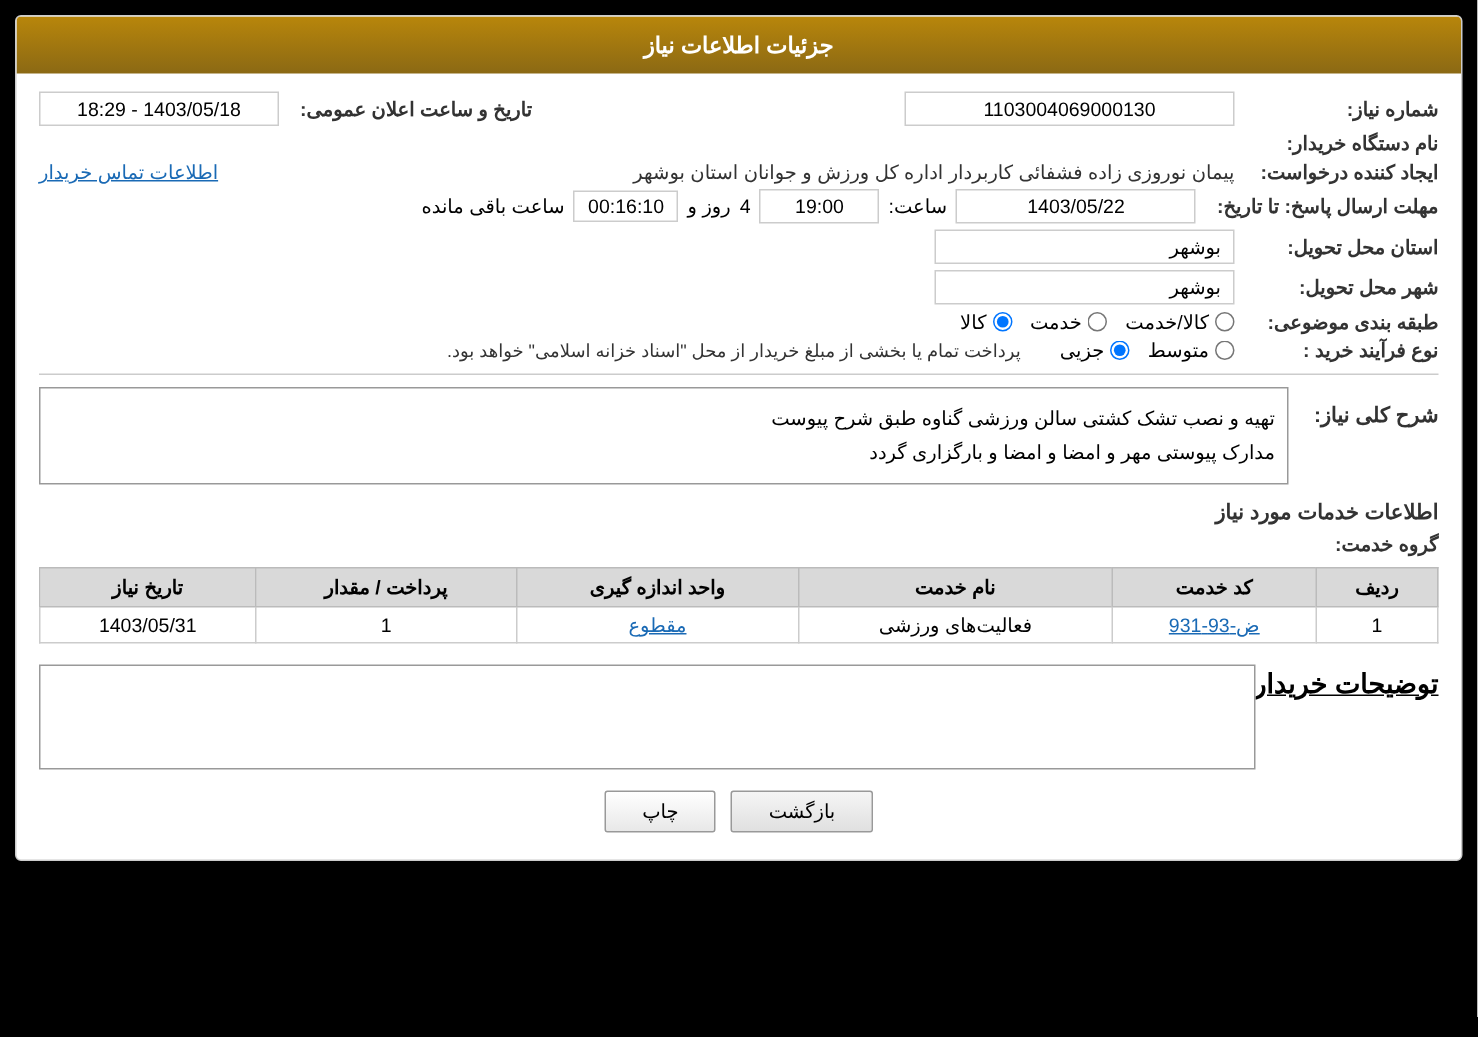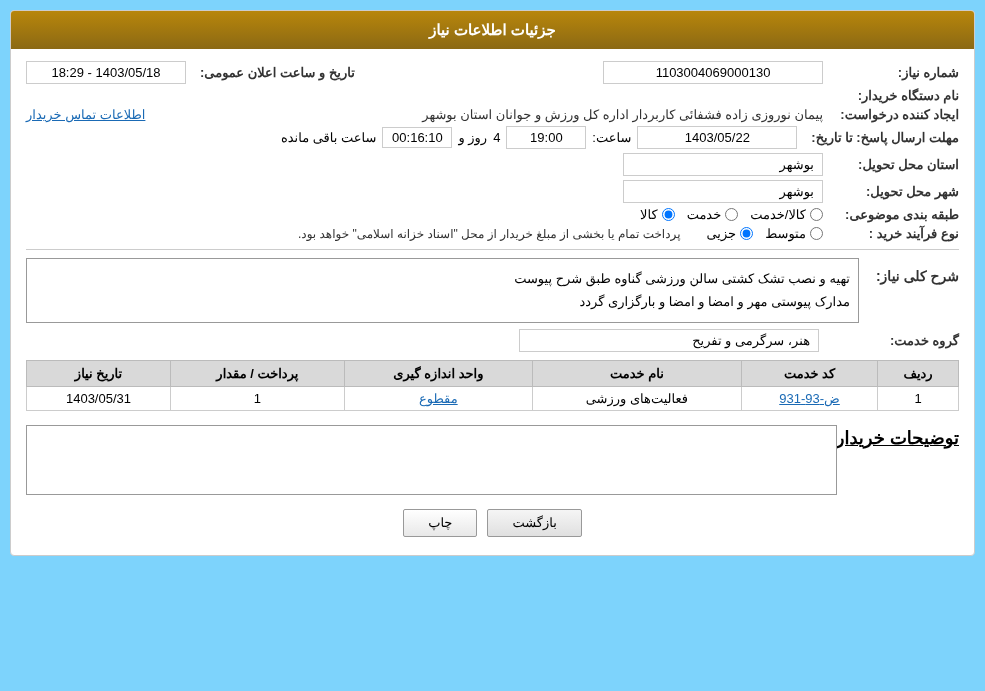--- a/index.html
+++ b/index.html
@@ -5,21 +5,21 @@
     * { box-sizing: border-box; margin: 0; padding: 0; }
     body {
       font-family: Tahoma, Arial, sans-serif;
       font-size: 13px;
       background: #f0f0f0;
       direction: rtl;
     }
     .page-wrapper {
       width: 985px;
       min-height: 691px;
-      background: #7dd3fc;
+      background: #000000;
       padding: 10px;
     }
     .main-card {
       background: #fff;
       border: 1px solid #ccc;
       border-radius: 4px;
       overflow: hidden;
     }
     .card-header {
       background: linear-gradient(to bottom, #b8860b, #8b6914);
@@ -275,24 +275,26 @@
 
       <hr class="divider">
 
       <div style="display:flex;align-items:flex-start;gap:10px;direction:rtl;margin-top:6px;">
         <span class="section-title" style="min-width:90px;">شرح کلی نیاز:</span>
         <div class="description-box watermark-area" style="position:relative;">
           <span>تهیه و نصب تشک کشتی سالن ورزشی گناوه طبق شرح پیوست<br>مدارک پیوستی مهر و امضا و امضا و بارگزاری گردد</span>
         </div>
       </div>
 
+      <div style="margin-top:10px;">
+        <span class="section-title">اطلاعات خدمات مورد نیاز</span>
+      </div>
 
       <div class="group-service-row">
         <span class="label-cell">گروه خدمت:</span>
-        <div class="input-box" style="width:300px;text-align:right;padding-right:8px;">هنر، سرگرمی و تفریح</div>
       </div>
 
       <table class="services-table">
         <thead>
           <tr>
             <th>ردیف</th>
             <th>کد خدمت</th>
             <th>نام خدمت</th>
             <th>واحد اندازه گیری</th>
             <th>پرداخت / مقدار</th>

